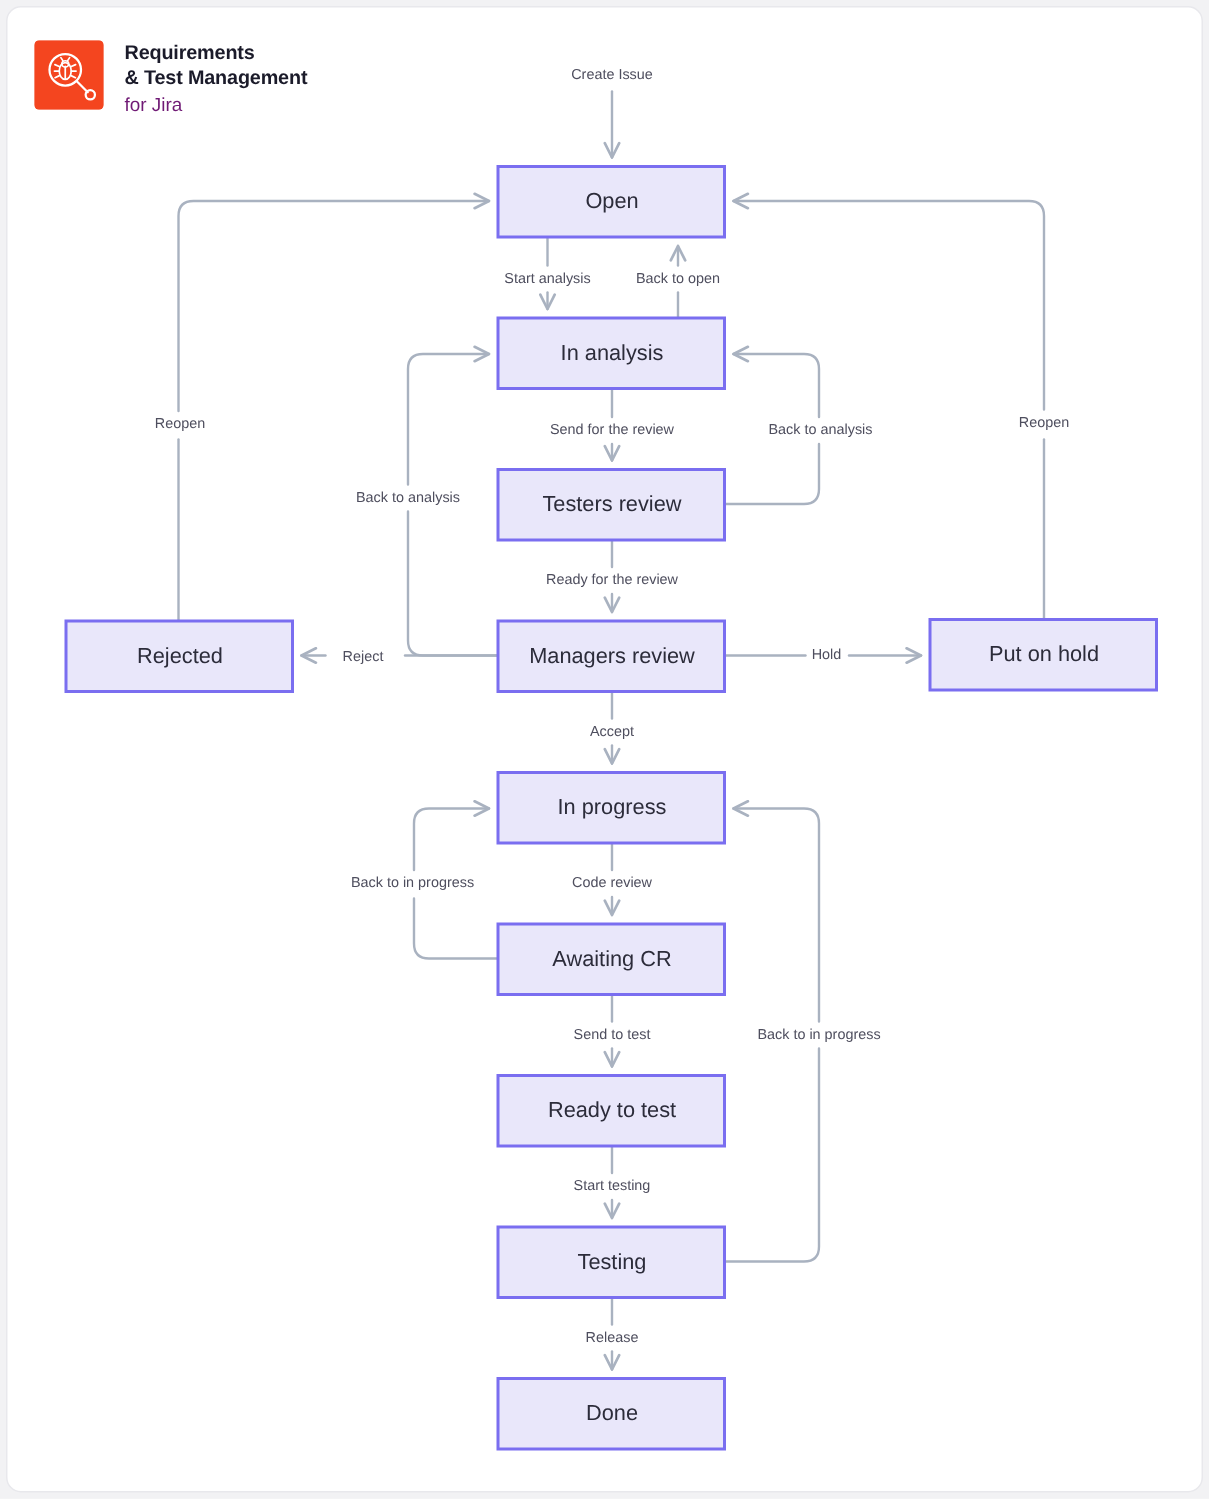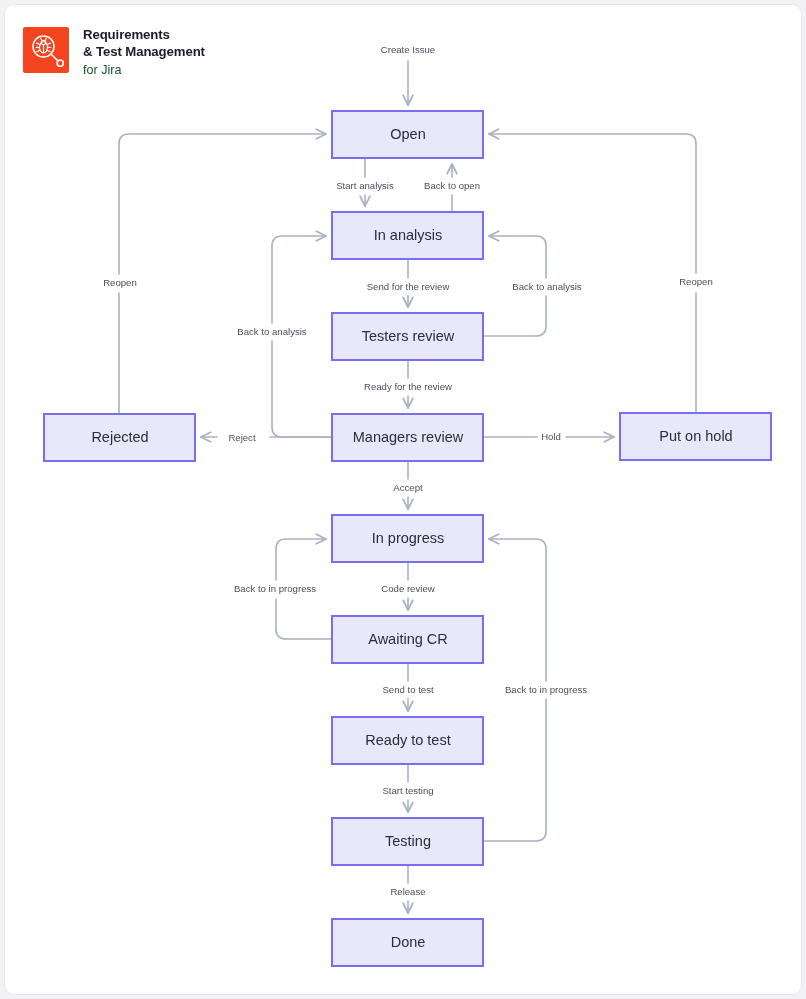--- a/index.html
+++ b/index.html
@@ -52,21 +52,21 @@
   .brand-line1, .brand-line2 {
     font-size: 13.2px;
     font-weight: bold;
     color: #1b1b2a;
     letter-spacing: -0.1px;
     white-space: nowrap;
   }
   .brand-line3 {
     font-size: 12.6px;
     font-weight: normal;
-    color: #14532d;
+    color: #701a75;
     white-space: nowrap;
     padding-top: 1px;
   }
   
   #diagram {
     position: absolute;
     left: 0;
     top: 0;
     width: 798px;
     height: 991px;

